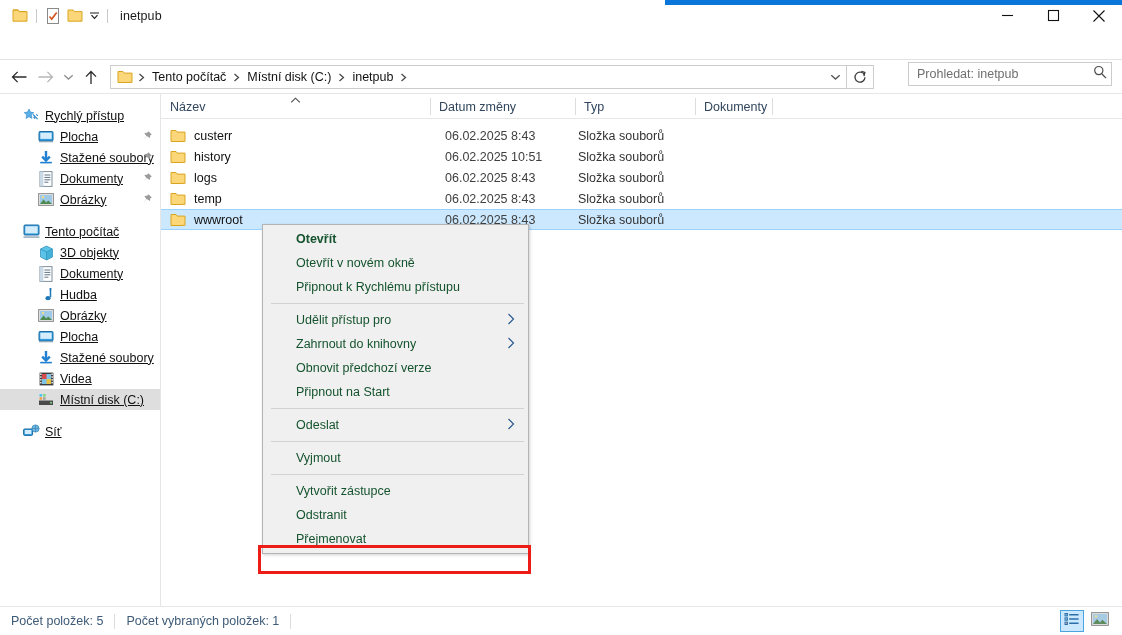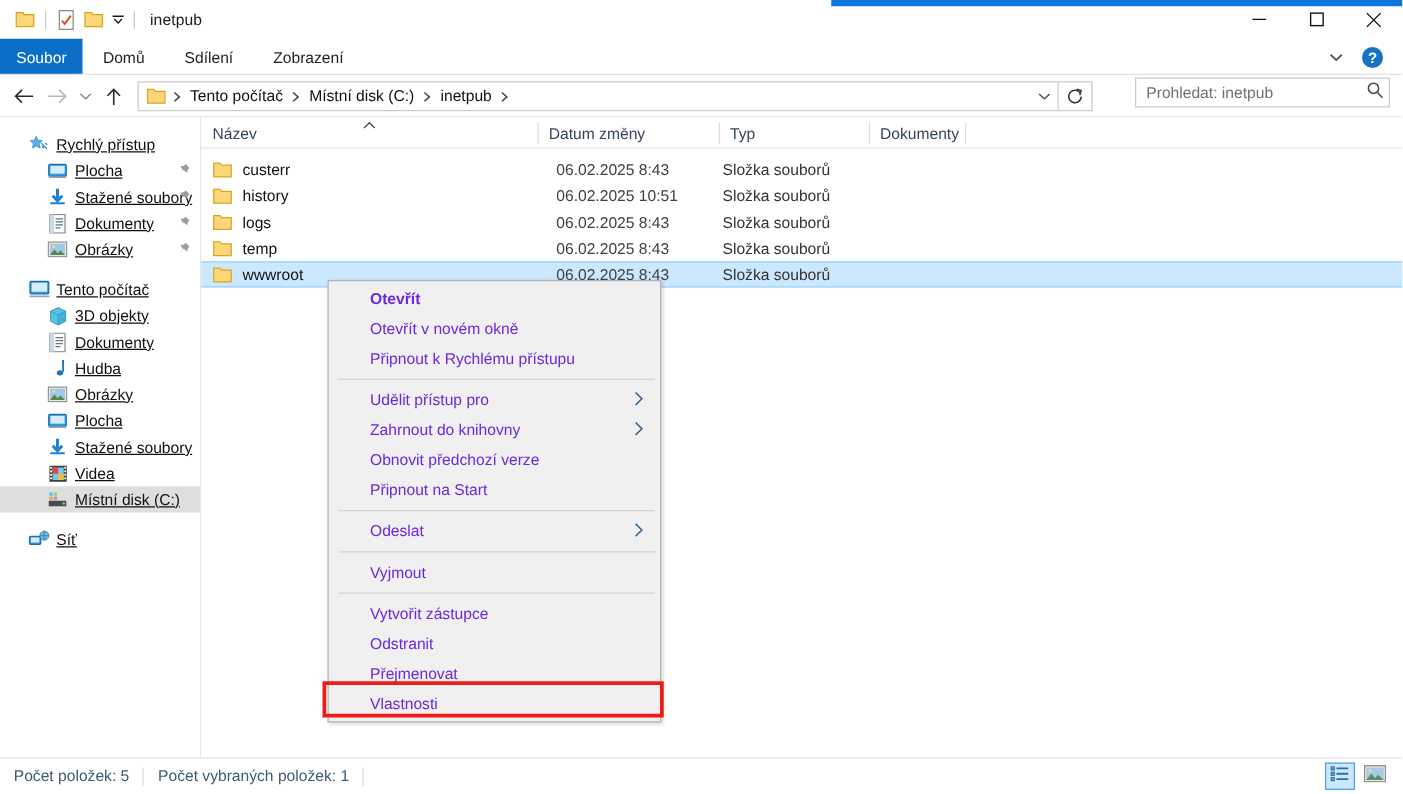--- a/index.html
+++ b/index.html
@@ -139,21 +139,21 @@
 
   
   .ctxmenu {
     position:absolute; left:262px; top:224px; width:267px;
     background:#f0f0f0; border:1px solid #b4b4b4;
     padding:2px 0; z-index:50;
     box-shadow: 1px 1px 3px rgba(0,0,0,.18);
   }
   .mi {
     position:relative; height:24px; display:flex; align-items:center;
-    font-size:12.5px; color:#6d28d9; padding-left:33px;
+    font-size:12.5px; color:#14532d; padding-left:33px;
   }
   .mi.bold { font-weight:bold; }
   .mi .submark { position:absolute; right:13px; top:5px; }
   .msep { height:1px; background:#d2d2d2; margin:4px 4px 4px 8px; }
 
   .redbox {
     position:absolute; left:258px; top:545px; width:273px; height:29px;
     border:3px solid #ed1c16; z-index:60; pointer-events:none;
   }
 
@@ -219,41 +219,20 @@
           </svg>
       </div>
       <div class="cap-btn">
         <svg width="14" height="14" viewBox="0 0 14 14">
             <path d="M1.5 1.5l11 11M12.5 1.5l-11 11" stroke="#111" stroke-width="1.1" fill="none"></path>
           </svg>
       </div>
     </div>
   </div>
 
-  <div class="ribbon">
-    <div class="ribbon-tabs">
-      <div class="rtab file">Soubor</div>
-      <div class="rtab">Domů</div>
-      <div class="rtab">Sdílení</div>
-      <div class="rtab">Zobrazení</div>
-    </div>
-    <div class="ribbon-right">
-      <div class="ribbon-caret">
-        <svg width="12" height="8" viewBox="0 0 12 8">
-            <path d="M1.5 1.8L6 6 10.5 1.8" fill="none" stroke="#555" stroke-width="1.4"></path>
-          </svg>
-      </div>
-      <div class="help-btn">
-        <svg width="18" height="18" viewBox="0 0 18 18">
-          <circle cx="9" cy="9" r="8.4" fill="#1673c4"></circle>
-          <text x="9" y="13.3" font-family="Liberation Sans, sans-serif" font-size="12" font-weight="bold" fill="#fff" text-anchor="middle">?</text>
-        </svg>
-      </div>
-    </div>
-  </div>
   <div class="ribbon-underline"></div>
 
   <div class="addrrow">
     <div class="navbtn back">
       <svg width="17" height="14" viewBox="0 0 17 14">
           <path d="M15.5 7H1.8M6.6 1.9L1.5 7l5.1 5.1" fill="none" stroke="#2b2b2b" stroke-width="1.3"></path>
         </svg>
     </div>
     <div class="navbtn">
       <svg width="17" height="14" viewBox="0 0 17 14">
@@ -698,23 +677,20 @@
 
     <div class="mi">
       <span>Vytvořit zástupce</span>
     </div>
     <div class="mi">
       <span>Odstranit</span>
     </div>
     <div class="mi">
       <span>Přejmenovat</span>
     </div>
-    <div class="mi">
-      <span>Vlastnosti</span>
-    </div>
 
   </div>
 
   <div class="redbox"></div>
 
   <div class="statusbar">
     <span class="status-txt">Počet položek: 5</span>
     <span class="status-div"></span>
     <span class="status-txt">Počet vybraných položek: 1</span>
     <span class="status-div"></span>

